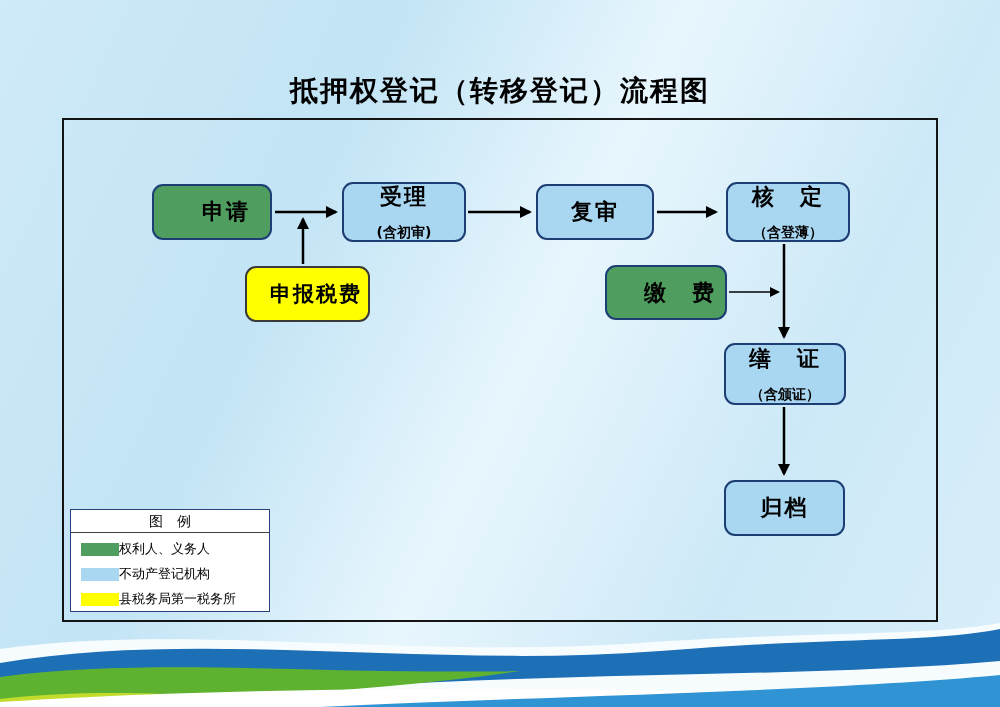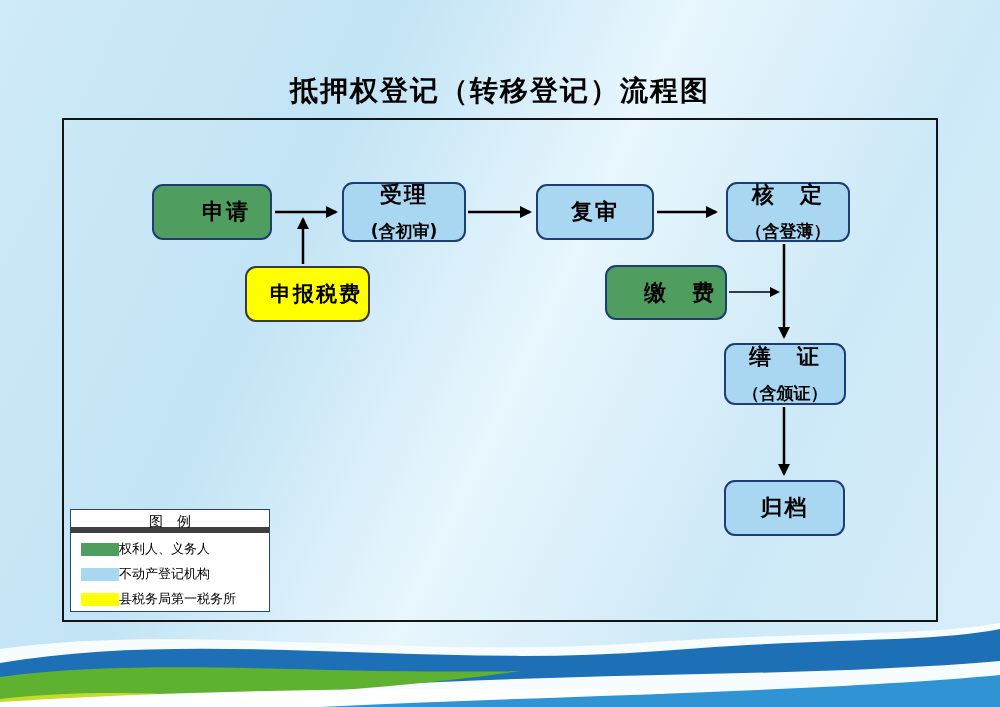--- a/index.html
+++ b/index.html
@@ -22,32 +22,32 @@
     position:absolute; left:62px; top:118px; width:876px; height:504px;
     border:2px solid #141414; background:transparent;
   }
   .node {
     position:absolute; display:flex; flex-direction:column;
     align-items:center; justify-content:center;
     border-radius:11px; border:2px solid #1c3e74;
     color:#000; font-weight:bold; text-align:center; line-height:1.15;
   }
   .node .nlabel { font-size:22px; letter-spacing:2px; white-space:pre; }
-  .node .nsub   { font-size:17px; margin-top:15px; white-space:pre; }
+  .node .nsub   { font-size:14px; margin-top:15px; white-space:pre; }
   .node.green  { background:#4f9e5f;padding-left:28px; }
   .node.blue   { background:#a9d7f2; }
   .node.yellow { background:#ffff00; border-color:#3a3a3a;padding-left:17px; }
   .arrows { position:absolute; left:0; top:0; width:1000px; height:707px; pointer-events:none; }
   .legend {
     position:absolute; left:70px; top:509px; width:200px; height:103px;
     background:#ffffff; border:1px solid #27407c;
   }
   .legend-header {
     height:23px; line-height:23px; text-align:center;
-    font-size:14px; color:#000; border-bottom:6px solid #404040;
+    font-size:14px; color:#000; border-bottom:1px solid #404040;
     white-space:pre;
   }
   .legend-row {
     display:flex; align-items:center; 
     padding:0 0 0 10px; margin-top:7px;
   }
   .sw { width:38px; height:13px; display:inline-block; flex:0 0 auto; }
   .sw-green  { background:#4f9e5f; }
   .sw-blue   { background:#a9d7f2; }
   .sw-yellow { background:#ffff00; }

